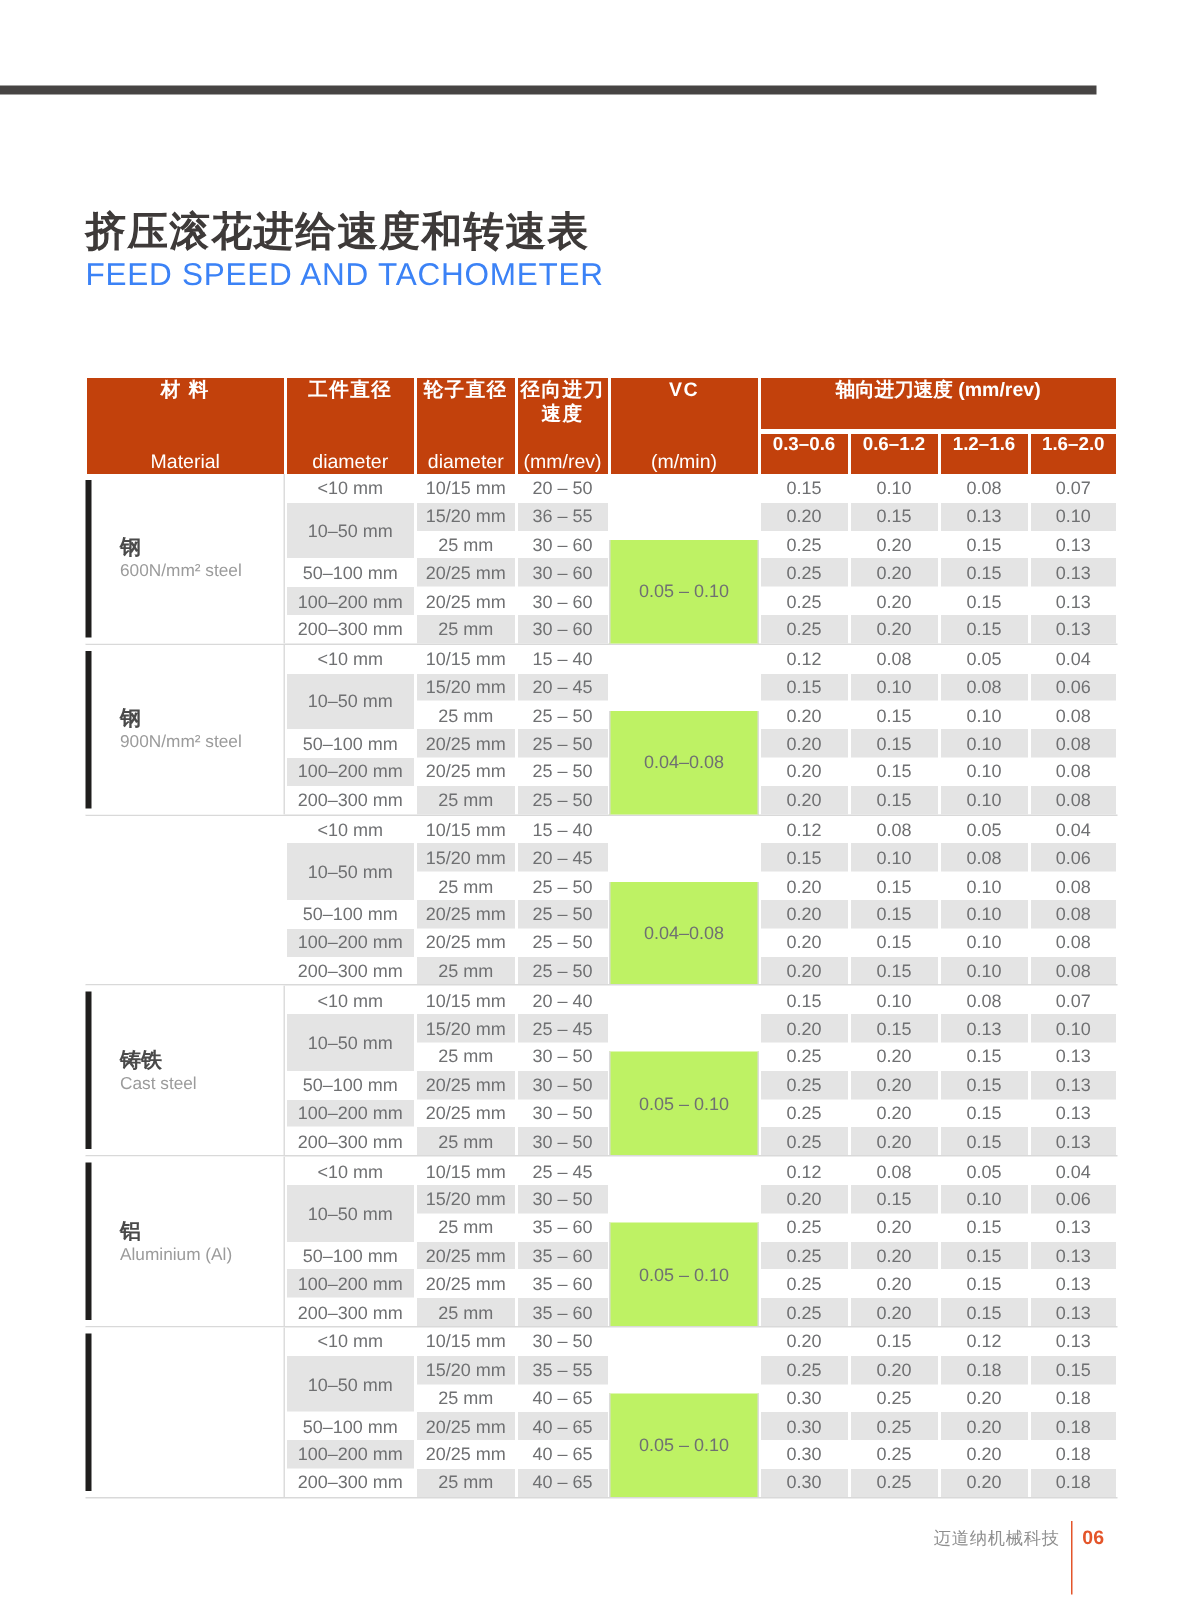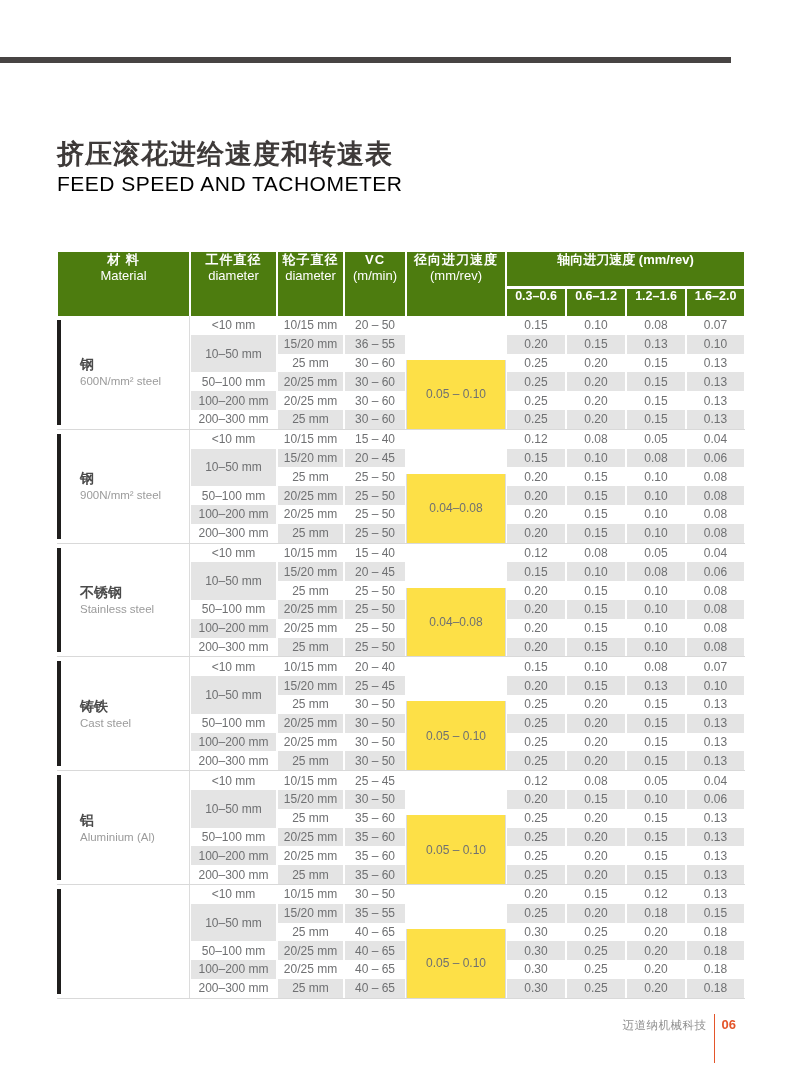--- a/index.html
+++ b/index.html
@@ -3,35 +3,35 @@
 <meta charset="utf-8">
 <style>
   * { box-sizing: border-box; margin: 0; padding: 0; }
   html, body { background: #ffffff; }
   body {
     width: 794px; height: 1078px; position: relative; overflow: hidden;
     font-family: "Liberation Sans", "DejaVu Sans", sans-serif;
   }
   .top-bar { position: absolute; left: 0; top: 57px; width: 731px; height: 6px; background: #474443; }
   .title-zh { position: absolute; left: 57px; top: 136px; font-size: 27px; font-weight: bold; color: #3e3a39; letter-spacing: 1px; }
-  .title-en { position: absolute; left: 57px; top: 172px; font-size: 21px; font-weight: 400; color: #000000; letter-spacing: 0.5px; }
+  .title-en { position: absolute; left: 57px; top: 172px; font-size: 21px; font-weight: 400; color: #3b82f6; letter-spacing: 0.5px; }
 
   .table-wrap { position: absolute; left: 57px; top: 252px; width: 688px; }
 
   
   .thead {
     display: grid;
     grid-template-columns: 133px 87px 67px 62px 100px 60px 60px 60px 59px;
     grid-template-rows: 34px 27px;
     row-gap: 3px;
   }
   .hcell {
-    background: #4d7c0f; background-clip: padding-box;
+    background: #c2410c; background-clip: padding-box;
     border-left: 1.5px solid transparent; border-right: 1.5px solid transparent;
-    color: #fff; display: flex; flex-direction: column; align-items: center; justify-content: flex-start;
+    color: #fff; display: flex; flex-direction: column; align-items: center; justify-content: space-between;
     text-align: center; line-height: 1.25;
   }
   .hcell.main { grid-row: 1 / 3; }
   .hzh { font-size: 13px; font-weight: bold; letter-spacing: 1px; }
   .hen { font-size: 13px; font-weight: 500; letter-spacing: 0; }
   .hgroup { grid-row: 1; grid-column: 6 / 10; font-size: 13px; font-weight: bold; }
   .hsub { grid-row: 2; font-size: 12.5px; font-weight: bold; }
 
   
   .block {
@@ -53,21 +53,21 @@
     grid-column: 1; grid-row: 1 / 7; position: relative;
     display: flex; flex-direction: column; justify-content: center;
     padding-left: 23px; border-right: 1px solid #dcdcdc; background: #fff;
   }
   .mbar { position: absolute; left: 0; top: 4px; bottom: 4px; width: 4px; background: #1f1e1d; }
   .mzh { font-size: 14px; font-weight: bold; color: #4a4a4a; line-height: 18px; }
   .men { font-size: 11.5px; color: #9b9b9b; line-height: 16px; }
   .rcell {
     grid-column: 5; grid-row: 1 / 7;
     border-left: 1px solid #dcdcdc; border-right: 1px solid #dcdcdc;
-    background: #fde047;
+    background: #bef264;
     margin-top: 44px;
   }
 
   
   .footer { position: absolute; top: 1014px; right: 58px; display: flex; align-items: flex-start; }
   .fcompany { font-size: 11.5px; color: #8f8f8f; margin-top: 4px; letter-spacing: 0.5px; }
   .fdiv { width: 1px; height: 49px; background: #e4552a; margin: 0 7px; }
   .fpage { font-size: 13px; font-weight: bold; color: #e4552a; margin-top: 3px; }
 </style>
 </head>
@@ -86,26 +86,26 @@
     </div>
     <div class="hcell main">
       <div class="hzh">工件直径</div>
       <div class="hen">diameter</div>
     </div>
     <div class="hcell main">
       <div class="hzh">轮子直径</div>
       <div class="hen">diameter</div>
     </div>
     <div class="hcell main">
+      <div class="hzh">径向进刀速度</div>
+      <div class="hen">(mm/rev)</div>
+    </div>
+    <div class="hcell main">
       <div class="hzh">VC</div>
       <div class="hen">(m/min)</div>
-    </div>
-    <div class="hcell main">
-      <div class="hzh">径向进刀速度</div>
-      <div class="hen">(mm/rev)</div>
     </div>
     <div class="hcell hgroup">轴向进刀速度 (mm/rev)</div>
     <div class="hcell hsub" style="grid-column:6">0.3–0.6</div>
     <div class="hcell hsub" style="grid-column:7">0.6–1.2</div>
     <div class="hcell hsub" style="grid-column:8">1.2–1.6</div>
     <div class="hcell hsub" style="grid-column:9">1.6–2.0</div>
   </div>
   <div id="tbody">
       <div class="block">
         <div class="mcell">
@@ -203,27 +203,20 @@
         <div class="c" style="grid-area: 5 / 6;">0.20</div>
         <div class="c" style="grid-area: 5 / 7;">0.15</div>
         <div class="c" style="grid-area: 5 / 8;">0.10</div>
         <div class="c" style="grid-area: 5 / 9;">0.08</div>
         <div class="c g" style="grid-area: 6 / 6;">0.20</div>
         <div class="c g" style="grid-area: 6 / 7;">0.15</div>
         <div class="c g" style="grid-area: 6 / 8;">0.10</div>
         <div class="c g" style="grid-area: 6 / 9;">0.08</div>
       </div>
       <div class="block">
-        <div class="mcell">
-          <div class="mbar"></div>
-          <div class="mtext">
-            <div class="mzh">不锈钢</div>
-            <div class="men">Stainless steel</div>
-          </div>
-        </div>
         <div class="c" style="grid-area: 1 / 2 / span 1;">&lt;10 mm</div>
         <div class="c g" style="grid-area: 2 / 2 / span 2;">10–50 mm</div>
         <div class="c" style="grid-area: 4 / 2 / span 1;">50–100 mm</div>
         <div class="c g" style="grid-area: 5 / 2 / span 1;">100–200 mm</div>
         <div class="c" style="grid-area: 6 / 2 / span 1;">200–300 mm</div>
         <div class="c" style="grid-area: 1 / 3;">10/15 mm</div>
         <div class="c g" style="grid-area: 2 / 3;">15/20 mm</div>
         <div class="c" style="grid-area: 3 / 3;">25 mm</div>
         <div class="c g" style="grid-area: 4 / 3;">20/25 mm</div>
         <div class="c" style="grid-area: 5 / 3;">20/25 mm</div>

